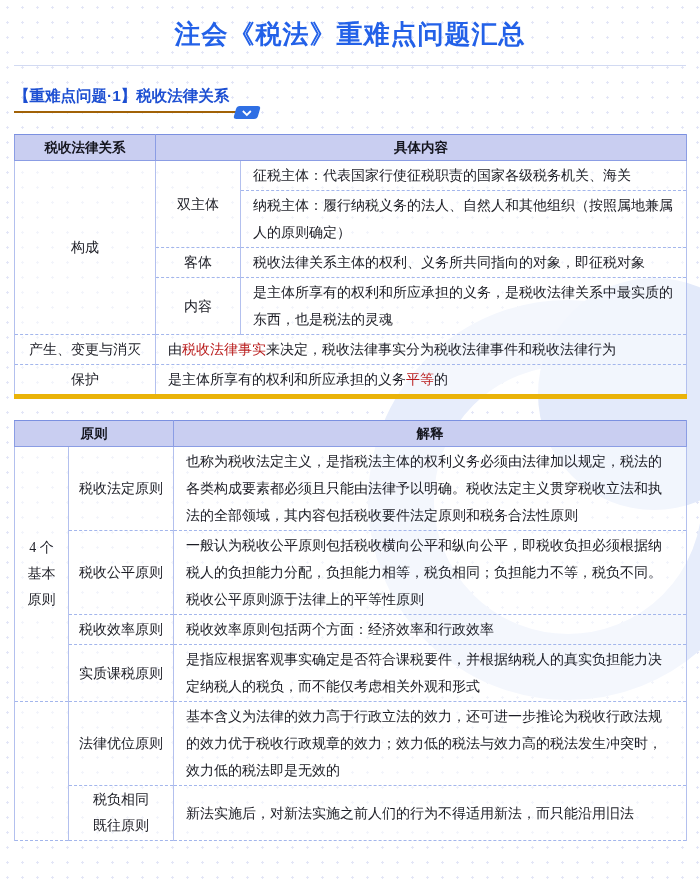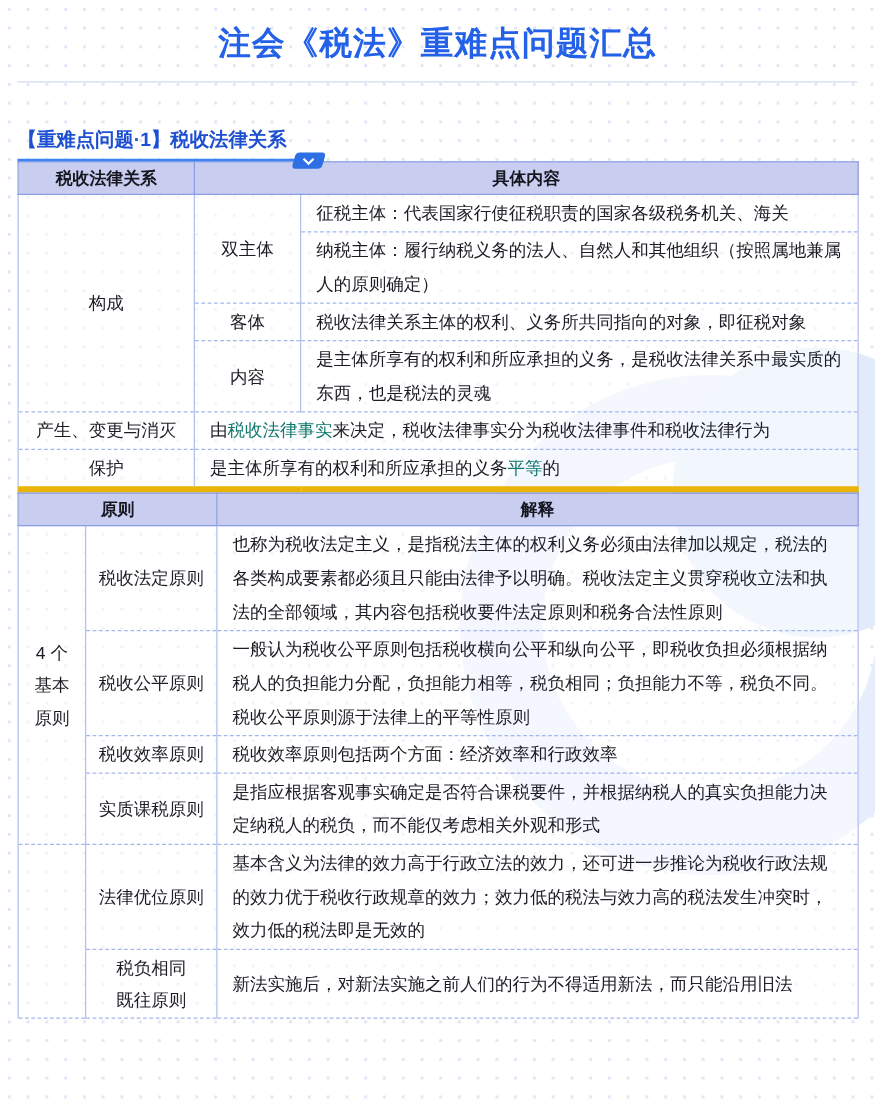--- a/index.html
+++ b/index.html
@@ -23,52 +23,52 @@
     border-radius:50%; background:#e3eafa; z-index:0;
   }
   .content { position:relative; z-index:1; padding:0 14px; }
 
   .page-title {
     text-align:center; color:#2361e8; font-size:26px; font-weight:bold;
     padding-top:17px; letter-spacing:1px;
   }
   .title-divider { margin-top:13px; border-top:1px solid #d2daf2; }
 
-  .section-head { margin-top:36px; position:relative; display:inline-block;
-    border-bottom:2px solid #3b82f6; padding:0 30px 4px 0; }
+  .section-head { margin-top:20px; position:relative; display:inline-block;
+    border-bottom:2px solid #a16207; padding:0 30px 4px 0; }
   .section-head h2 { display:inline; font-size:15.5px; font-weight:bold; color:#1d4fd2; }
   .section-tag {
     position:absolute; right:0; bottom:-8px; width:24px; height:13px;
     background:#2f6fe4; border-radius:3px; transform:skewX(-16deg);
     display:flex; align-items:center; justify-content:center;
   }
   .section-tag .unskew { transform:skewX(16deg); display:flex; }
 
-  table { border-collapse:collapse; table-layout:fixed; width:672px; margin-top:0; }
+  table { border-collapse:collapse; table-layout:fixed; width:672px; margin-top:21px;font-family:Liberation Serif, serif; }
   th, td { font-size:14px; line-height:27px; vertical-align:middle; }
   th {
     background:#c9cef1; height:25px; line-height:25px; font-weight:bold;
     font-size:13.5px; color:#15161f; text-align:center;
     border:1px solid #8b9de4;
   }
   td {
     background:rgba(255,255,255,0.55);
     border-left:1px solid #b3c0ee; border-right:1px solid #b3c0ee;
     border-top:1px dashed #a3b6ec; border-bottom:1px dashed #a3b6ec;
     padding:1px 12px;
   }
   td.lbl { text-align:center; padding:1px 4px; }
   table { border:1px solid #7b90e0; }
   table tr:first-child th { border-top:1px solid #7b90e0; }
   .tbl-full tr:last-child td { border-bottom:5px solid #eab308; }
   
   .tbl-cut { border-bottom:none; }
   .tbl-cut tr:last-child td { border-bottom:1px dashed #a3b6ec; }
 
-  .blue { color:#0f766e; }
+  .blue { color:#b91c1c; }
   .group-line { display:block; text-align:center; line-height:26px; }
 </style>
 </head>
 <body>
 
 <div class="wm-ring"></div>
 <div class="wm-disc"></div>
 
 <div class="content">
 

